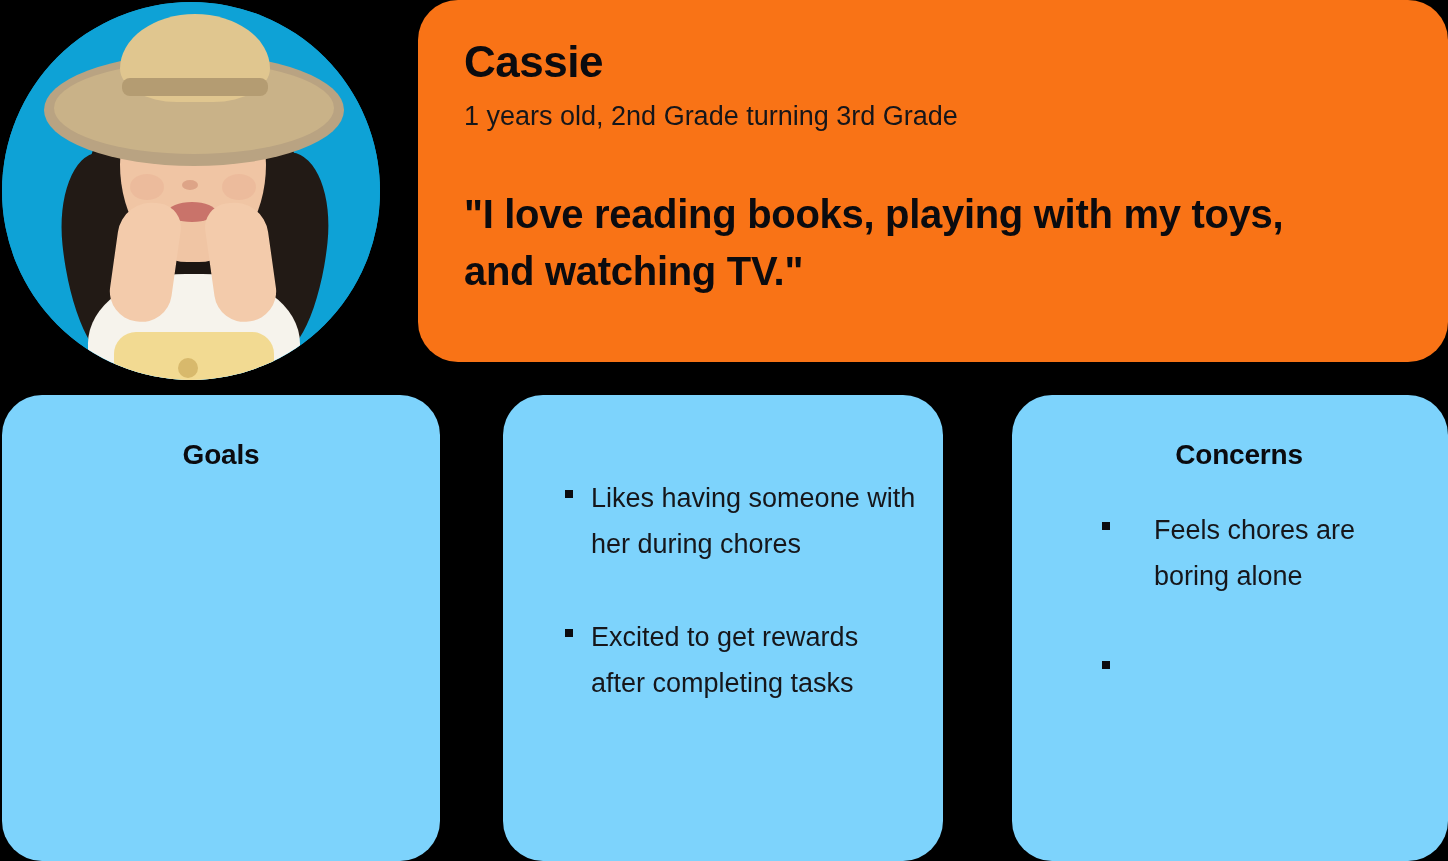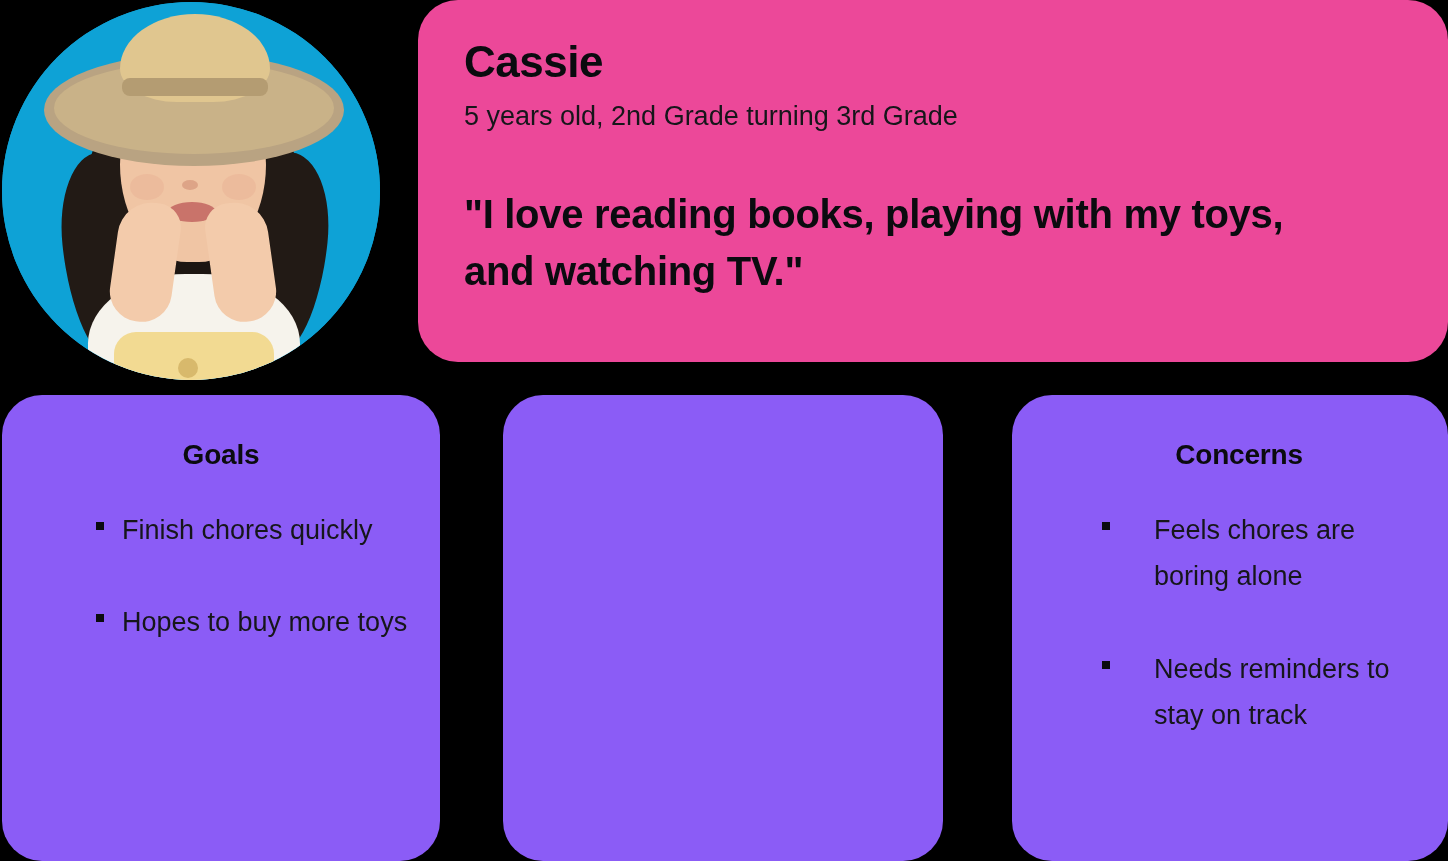--- a/index.html
+++ b/index.html
@@ -178,21 +178,21 @@
     border-radius: 8px;
   }
 
   
   .header-card {
     position: absolute;
     left: 418px;
     top: 0px;
     width: 1030px;
     height: 362px;
-    background: #ec4899;
+    background: #f97316;
     border-radius: 40px;
     padding: 38px 46px 0 46px;
   }
   .person-name {
     font-size: 44px;
     font-weight: 700;
     color: #0b0b0f;
     letter-spacing: -0.5px;
     line-height: 1.1;
   }
@@ -216,21 +216,21 @@
   
   .cards {
     position: absolute;
     left: 0;
     top: 395px;
   }
   .card {
     position: absolute;
     top: 0;
     height: 466px;
-    background: #8b5cf6;
+    background: #7dd3fc;
     border-radius: 40px;
     padding: 44px 26px 0 26px;
   }
   .card-goals       { left: 2px;    width: 438px; }
   .card-motivations { left: 503px;  width: 440px; }
   .card-concerns    { left: 1012px; width: 436px; padding-left: 44px; }
 
   .card-title {
     text-align: center;
     font-size: 28px;
@@ -292,50 +292,49 @@
     <div class="ph-hand-r"></div>
     <div class="ph-hat-brim"></div>
     <div class="ph-hat-brim2"></div>
     <div class="ph-hat-crown"></div>
     <div class="ph-hat-band"></div>
   </div>
 </div>
 
 <div class="header-card">
   <div class="person-name">Cassie</div>
-  <div class="person-meta">5 years old, 2nd Grade turning 3rd Grade</div>
+  <div class="person-meta">1 years old, 2nd Grade turning 3rd Grade</div>
   <div class="person-quote">"I love reading books, playing with my toys, and watching TV."</div>
 </div>
 
 <div class="cards">
 
   <div class="card card-goals">
     <div class="card-title">Goals</div>
+  </div>
+
+  <div class="card card-motivations">
     <ul class="bullet-list">
       <li class="bullet-item">
         <span class="bullet-marker"></span>
-        <span class="bullet-text">Finish chores quickly</span>
+        <span class="bullet-text">Likes having someone with her during chores</span>
       </li>
       <li class="bullet-item">
         <span class="bullet-marker"></span>
-        <span class="bullet-text">Hopes to buy more toys</span>
+        <span class="bullet-text">Excited to get rewards after completing tasks</span>
       </li>
     </ul>
-  </div>
-
-  <div class="card card-motivations">
   </div>
 
   <div class="card card-concerns">
     <div class="card-title">Concerns</div>
     <ul class="bullet-list">
       <li class="bullet-item">
         <span class="bullet-marker"></span>
         <span class="bullet-text">Feels chores are boring alone</span>
       </li>
       <li class="bullet-item">
         <span class="bullet-marker"></span>
-        <span class="bullet-text">Needs reminders to stay on track</span>
       </li>
     </ul>
   </div>
 
 </div>
 
 </body></html>

